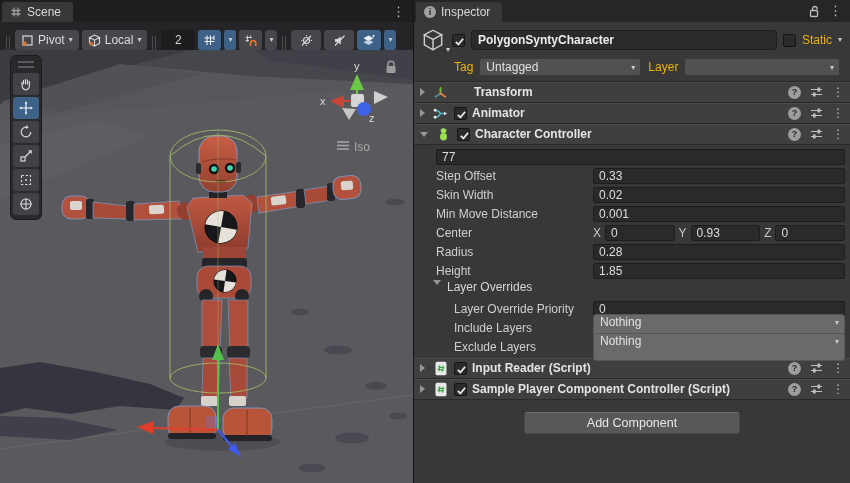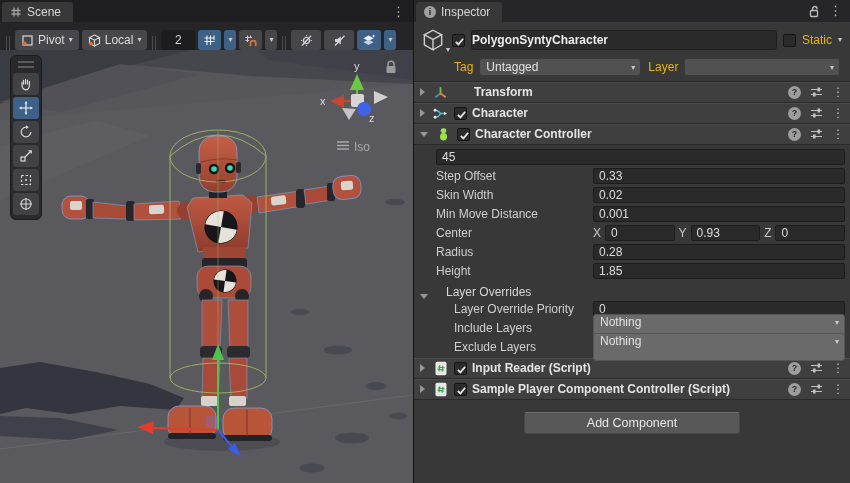--- a/index.html
+++ b/index.html
@@ -29,21 +29,21 @@
   
   .inspector-panel{width:437px;height:483px;background:#383838;border-left:1px solid #141414;display:flex;flex-direction:column}
   .insp-tabbar{height:22px;background:#262628;display:flex;align-items:flex-end;flex:none}
   .circle-ic{width:12px;height:12px;border-radius:50%;background:#a0a0a0;color:#222;font-size:9px;font-weight:bold;display:flex;align-items:center;justify-content:center;flex:none}
   .insp-right{margin-left:auto;display:flex;align-items:center;gap:9px;padding-right:8px;height:22px}
   .go-header{height:60px;border-bottom:1px solid #282828;padding:5px 8px 0 6px;flex:none}
   .go-row1{display:flex;align-items:center;gap:6px;height:26px}
   .go-row2{display:flex;align-items:center;height:20px;margin-top:4px;padding-left:34px;gap:6px}
   .go-cube{position:relative;width:26px;height:26px;flex:none}
   .go-cube .tb-caret{position:absolute;right:-4px;bottom:-1px}
-  .namefield{flex:1;height:20px;background:#2a2a2a;border:1px solid #1e1e1e;border-radius:3px;color:#ececec;font-weight:bold;line-height:18px;padding:0 0}
+  .namefield{flex:1;height:20px;background:#2a2a2a;border:1px solid #1e1e1e;border-radius:3px;color:#ececec;font-weight:bold;line-height:18px;padding:0 6px}
   .checkbox{width:13px;height:13px;background:#2b2b2b;border:1px solid #151515;border-radius:2px;position:relative;flex:none}
   .checkbox svg{position:absolute;left:1px;top:1px}
   .enum{height:18px;background:#515151;border:1px solid #3a3a3a;border-radius:3px;color:#e2e2e2;line-height:16px;padding:0 18px 0 6px;position:relative;white-space:nowrap;overflow:hidden}
   .enum .tb-caret{position:absolute;right:5px;top:5px}
   .enum.light{background:#6a6a6a;border-color:#565656}
   .lbl{color:#eab308}
 
   .comp-header{height:21px;background:#3f3f3f;border-bottom:1px solid #292929;box-shadow:inset 0 1px 0 #4b4b4b;display:flex;align-items:center;padding:0 6px 0 4px;gap:5px;flex:none}
   .tri-r{width:0;height:0;border-left:5px solid #969696;border-top:4px solid transparent;border-bottom:4px solid transparent;margin:0 2px}
   .tri-d{width:0;height:0;border-top:5px solid #969696;border-left:4px solid transparent;border-right:4px solid transparent;margin:0 2px}
@@ -55,21 +55,21 @@
   .kebab2{color:#c2c2c2;font-size:12px;line-height:1}
 
   .cc-body{padding:2px 0 2px;background:#383838;flex:none}
   .prow{height:19px;display:flex;align-items:center;padding:0 5px 0 22px}
   .plabel{width:157px;flex:none;color:#cfcfcf;white-space:nowrap;overflow:hidden}
   .field{flex:1;height:16px;background:#2a2a2a;border:1px solid #1d1d1d;border-radius:2px;line-height:14px;padding:0 5px;color:#dedede}
   .prow.sub{padding-left:40px}
   .prow.sub .plabel{width:139px}
   .vec{flex:1;display:flex;align-items:center;gap:4px}
   .vec .axis{color:#c8c8c8;flex:none}
-  .fold-row{height:19px;display:flex;align-items:flex-end;padding-left:4px;gap:16px;color:#d6d6d6}
+  .fold-row{height:19px;display:flex;align-items:flex-start;padding-left:17px;gap:4px;color:#d6d6d6}
   .enumrow{flex:1;display:flex}
   .enumrow .enum{flex:1;height:28px;line-height:14px}
   .enumrow .enum .tb-caret{top:4px}
   .add-wrap{padding-top:12px;display:flex;justify-content:center;flex:none}
   .add-btn{width:216px;height:22px;background:#585858;border:1px solid #474747;border-top-color:#6b6b6b;border-radius:3px;color:#e8e8e8;text-align:center;line-height:20px;font-size:12.5px}
 </style>
 </head>
 <body>
 
 <div class="app">
@@ -419,21 +419,21 @@
             <polygon points="15,8 11.8,6.2 11.8,9.8" fill="#e8e8e8"></polygon>
             <circle cx="2.2" cy="4.5" r="1.5" fill="#e8e8e8"></circle>
             <circle cx="2.2" cy="12" r="1.5" fill="#e8e8e8"></circle>
           </svg>
         </span>
       <span class="checkbox">
           <svg width="11" height="11" viewBox="0 0 12 12">
             <path d="M2,6.5 L4.8,9.2 L10,3" stroke="#e6e6e6" stroke-width="2" fill="none"></path>
           </svg>
         </span>
-      <span class="comp-title">Character</span>
+      <span class="comp-title">Animator</span>
       <span class="right-icons">
         <span class="help">?</span>
         <svg width="13" height="12" viewBox="0 0 13 12">
             <path d="M1,3.5 H12 M1,8.5 H12" stroke="#c0c0c0" stroke-width="1.2"></path>
             <rect x="7.5" y="1.5" width="2.6" height="4" fill="#c0c0c0"></rect>
             <rect x="3" y="6.5" width="2.6" height="4" fill="#c0c0c0"></rect>
           </svg>
         <span class="kebab2">⋮</span>
       </span>
     </div>
@@ -458,21 +458,21 @@
             <path d="M1,3.5 H12 M1,8.5 H12" stroke="#c0c0c0" stroke-width="1.2"></path>
             <rect x="7.5" y="1.5" width="2.6" height="4" fill="#c0c0c0"></rect>
             <rect x="3" y="6.5" width="2.6" height="4" fill="#c0c0c0"></rect>
           </svg>
         <span class="kebab2">⋮</span>
       </span>
     </div>
 
     <div class="cc-body">
       <div class="prow">
-        <div class="field">45</div>
+        <div class="field">77</div>
       </div>
       <div class="prow">
         <span class="plabel">Step Offset</span>
         <div class="field">0.33</div>
       </div>
       <div class="prow">
         <span class="plabel">Skin Width</span>
         <div class="field">0.02</div>
       </div>
       <div class="prow">

